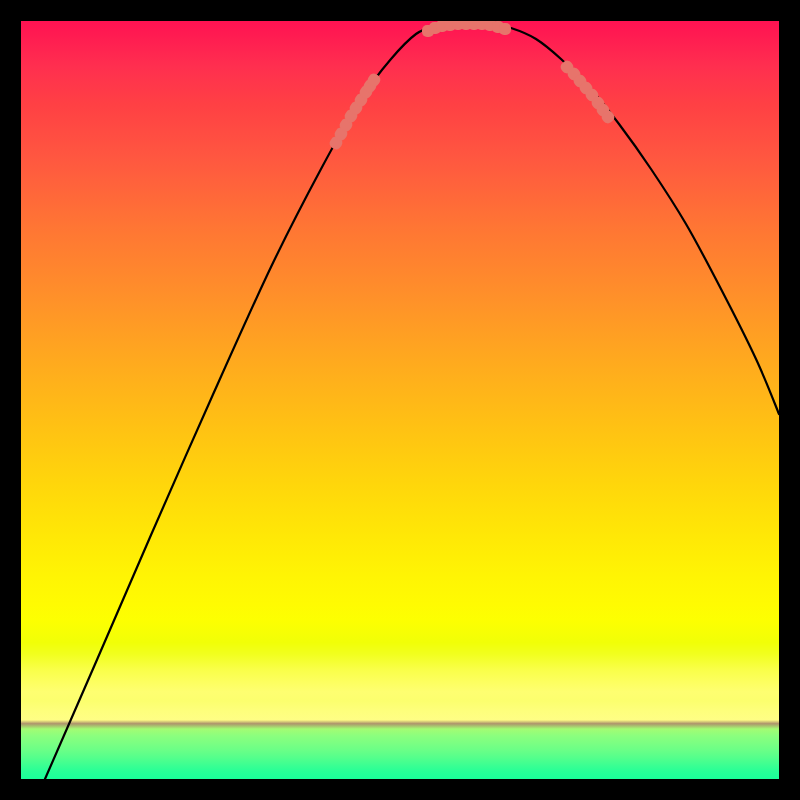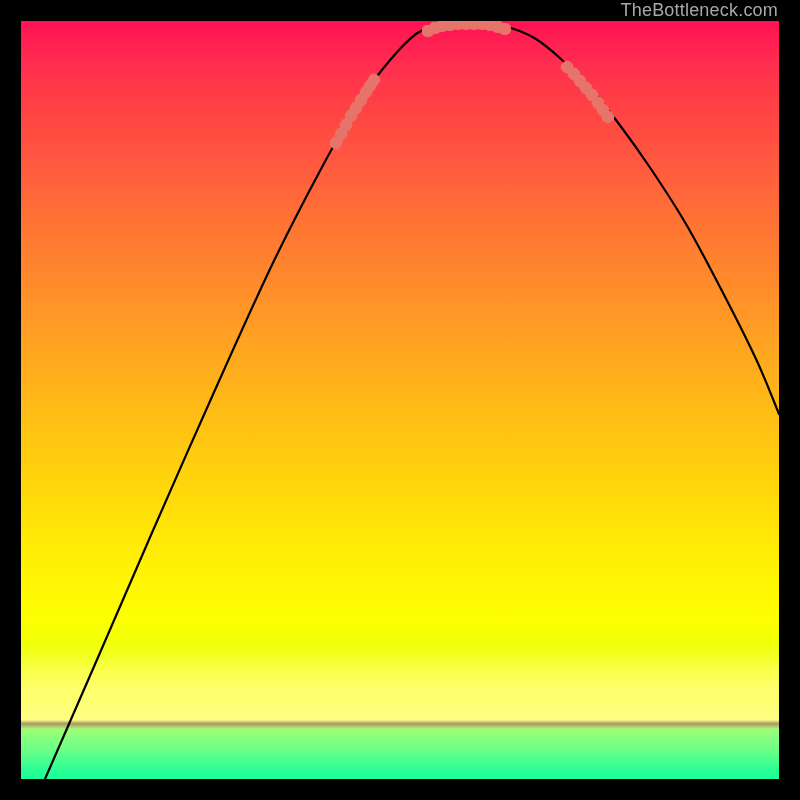--- a/index.html
+++ b/index.html
@@ -85,21 +85,20 @@
     width: 758px;
     height: 758px;
     overflow: visible;
   }
 </style>
 </head>
 <body>
 
 <div class="frame">
 
-  <div class="watermark">TheBottleneck.com</div>
 
   <div class="plot-area">
     <div class="gradient-bg"></div>
 
     <svg class="curve" viewBox="0 0 758 758" preserveAspectRatio="none">
       <path id="curve-path" fill="none" stroke="#000000" stroke-width="2.2" stroke-linecap="round" d="M 24 758 C 32.5 738.5, 57.3 681.7, 75 641 C 92.7 600.3, 110.8 557.8, 130 514 C 149.2 470.2, 170.0 422.7, 190 378 C 210.0 333.3, 231.7 284.3, 250 246 C 268.3 207.7, 285.0 176.0, 300 148 C 315.0 120.0, 328.3 96.3, 340 78 C 351.7 59.7, 360.8 48.8, 370 38 C 379.2 27.2, 387.5 18.5, 395 13 C 402.5 7.5, 407.5 6.8, 415 5 C 422.5 3.2, 431.7 2.5, 440 2 C 448.3 1.5, 456.7 1.2, 465 2 C 473.3 2.8, 481.7 4.3, 490 7 C 498.3 9.7, 506.7 12.8, 515 18 C 523.3 23.2, 531.2 30.0, 540 38 C 548.8 46.0, 558.3 55.2, 568 66 C 577.7 76.8, 587.7 89.3, 598 103 C 608.3 116.7, 618.8 131.3, 630 148 C 641.2 164.7, 653.3 183.0, 665 203 C 676.7 223.0, 688.3 245.5, 700 268 C 711.7 290.5, 725.3 317.2, 735 338 C 744.7 358.8, 754.2 383.8, 758 393"></path>
       <g id="markers-left">
           <rect x="309.0" y="116.0" width="12" height="12" rx="5" ry="5" fill="#e7746b" transform="rotate(-60 315 122)"></rect>
           <rect x="314.0" y="107.0" width="12" height="12" rx="5" ry="5" fill="#e7746b" transform="rotate(-60 320 113)"></rect>
           <rect x="319.0" y="98.0" width="12" height="12" rx="5" ry="5" fill="#e7746b" transform="rotate(-60 325 104)"></rect>

